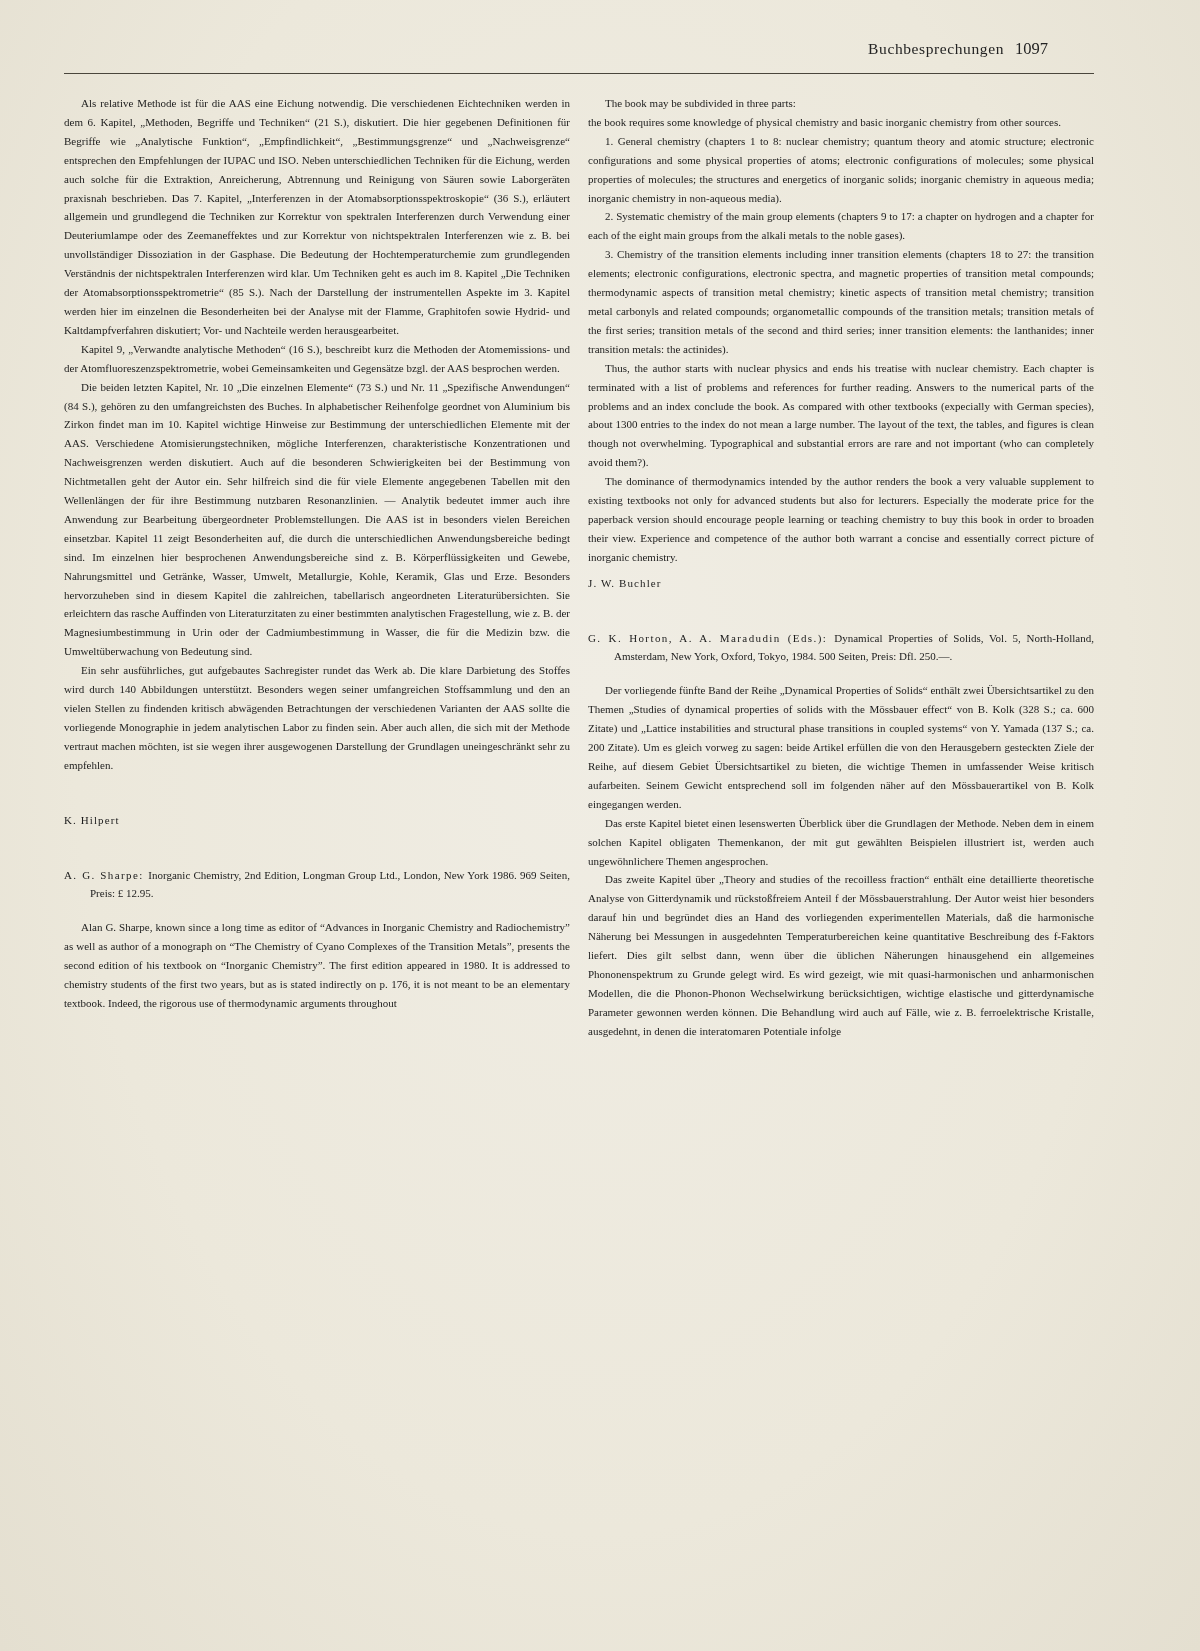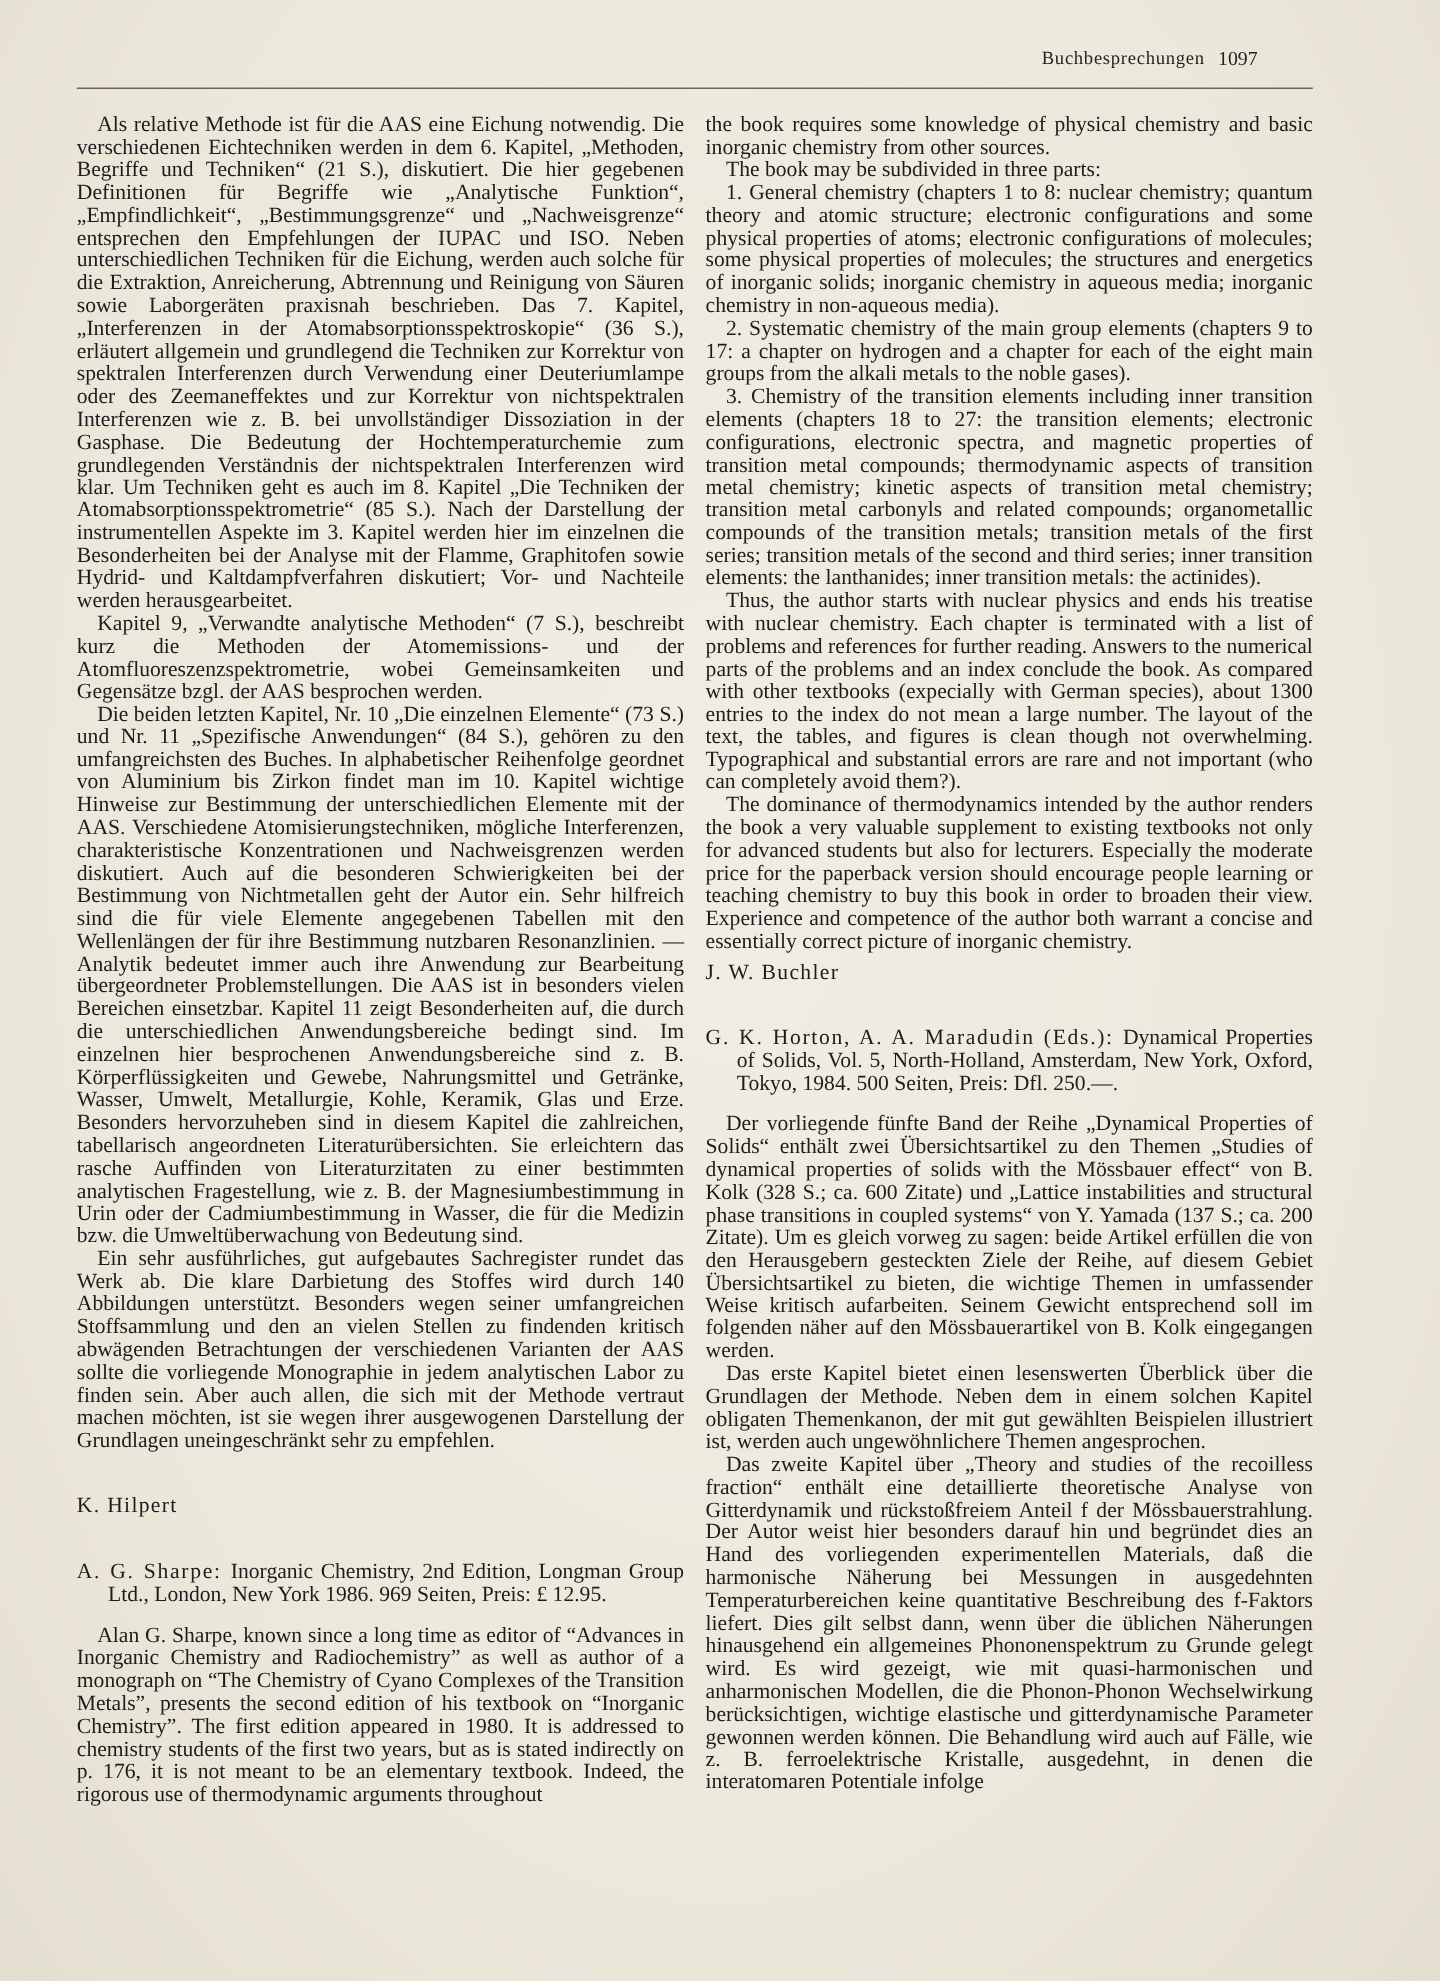--- a/index.html
+++ b/index.html
@@ -50,21 +50,21 @@
     height: 0;
   }
   .columns {
     display: flex;
     gap: 18px;
     margin-top: 20px;
   }
   .col {
     width: 506px;
     text-align: justify;
-    font-size: 18px;
+    font-size: 11px;
     line-height: 18.9px;
     overflow-wrap: break-word;
   }
   .block { margin: 0; }
   .para.indent { text-indent: 17px; }
   .signature {
     text-align: left;
     letter-spacing: 1.1px;
     margin-top: 7px;
     margin-bottom: 2px;
@@ -86,30 +86,30 @@
 <div class="page" data-name="journal-page">
   <div class="content" data-name="page-content">
     <div class="header" data-name="page-header">
       <div class="header-title" data-name="section-title">Buchbesprechungen</div>
       <div class="header-page-number" data-name="page-number">1097</div>
     </div>
     <div class="rule" data-name="header-rule"></div>
     <div class="columns" data-name="text-columns">
       <div class="col" id="col-left" data-name="left-column">
           <p class="block para indent" data-name="paragraph-aas-calibration">Als relative Methode ist für die AAS eine Eichung notwendig. Die verschiedenen Eichtechniken werden in dem 6. Kapitel, „Methoden, Begriffe und Techniken“ (21 S.), diskutiert. Die hier gegebenen Definitionen für Begriffe wie „Analytische Funktion“, „Empfindlichkeit“, „Bestimmungsgrenze“ und „Nachweisgrenze“ entsprechen den Empfehlungen der IUPAC und ISO. Neben unterschiedlichen Techniken für die Eichung, werden auch solche für die Extraktion, Anreicherung, Abtrennung und Reinigung von Säuren sowie Laborgeräten praxisnah beschrieben. Das 7. Kapitel, „Interferenzen in der Atomabsorptionsspektroskopie“ (36 S.), erläutert allgemein und grundlegend die Techniken zur Korrektur von spektralen Interferenzen durch Verwendung einer Deuteriumlampe oder des Zeemaneffektes und zur Korrektur von nichtspektralen Interferenzen wie z. B. bei unvollständiger Dissoziation in der Gasphase. Die Bedeutung der Hochtemperaturchemie zum grundlegenden Verständnis der nichtspektralen Interferenzen wird klar. Um Techniken geht es auch im 8. Kapitel „Die Techniken der Atomabsorptionsspektrometrie“ (85 S.). Nach der Darstellung der instrumentellen Aspekte im 3. Kapitel werden hier im einzelnen die Besonderheiten bei der Analyse mit der Flamme, Graphitofen sowie Hydrid- und Kaltdampfverfahren diskutiert; Vor- und Nachteile werden herausgearbeitet.</p>
-          <p class="block para indent" data-name="paragraph-kapitel-9">Kapitel 9, „Verwandte analytische Methoden“ (7 S.), beschreibt kurz die Methoden der Atomemissions- und der Atomfluoreszenzspektrometrie, wobei Gemeinsamkeiten und Gegensätze bzgl. der AAS besprochen werden.</p>
+          <p class="block para indent" data-name="paragraph-kapitel-9">Kapitel 9, „Verwandte analytische Methoden“ (16 S.), beschreibt kurz die Methoden der Atomemissions- und der Atomfluoreszenzspektrometrie, wobei Gemeinsamkeiten und Gegensätze bzgl. der AAS besprochen werden.</p>
           <p class="block para indent" data-name="paragraph-letzte-kapitel">Die beiden letzten Kapitel, Nr. 10 „Die einzelnen Elemente“ (73 S.) und Nr. 11 „Spezifische Anwendungen“ (84 S.), gehören zu den umfangreichsten des Buches. In alphabetischer Reihenfolge geordnet von Aluminium bis Zirkon findet man im 10. Kapitel wichtige Hinweise zur Bestimmung der unterschiedlichen Elemente mit der AAS. Verschiedene Atomisierungstechniken, mögliche Interferenzen, charakteristische Konzentrationen und Nachweisgrenzen werden diskutiert. Auch auf die besonderen Schwierigkeiten bei der Bestimmung von Nichtmetallen geht der Autor ein. Sehr hilfreich sind die für viele Elemente angegebenen Tabellen mit den Wellenlängen der für ihre Bestimmung nutzbaren Resonanzlinien. — Analytik bedeutet immer auch ihre Anwendung zur Bearbeitung übergeordneter Problemstellungen. Die AAS ist in besonders vielen Bereichen einsetzbar. Kapitel 11 zeigt Besonderheiten auf, die durch die unterschiedlichen Anwendungsbereiche bedingt sind. Im einzelnen hier besprochenen Anwendungsbereiche sind z. B. Körperflüssigkeiten und Gewebe, Nahrungsmittel und Getränke, Wasser, Umwelt, Metallurgie, Kohle, Keramik, Glas und Erze. Besonders hervorzuheben sind in diesem Kapitel die zahlreichen, tabellarisch angeordneten Literaturübersichten. Sie erleichtern das rasche Auffinden von Literaturzitaten zu einer bestimmten analytischen Fragestellung, wie z. B. der Magnesiumbestimmung in Urin oder der Cadmiumbestimmung in Wasser, die für die Medizin bzw. die Umweltüberwachung von Bedeutung sind.</p>
           <p class="block para indent" data-name="paragraph-sachregister">Ein sehr ausführliches, gut aufgebautes Sachregister rundet das Werk ab. Die klare Darbietung des Stoffes wird durch 140 Abbildungen unterstützt. Besonders wegen seiner umfangreichen Stoffsammlung und den an vielen Stellen zu findenden kritisch abwägenden Betrachtungen der verschiedenen Varianten der AAS sollte die vorliegende Monographie in jedem analytischen Labor zu finden sein. Aber auch allen, die sich mit der Methode vertraut machen möchten, ist sie wegen ihrer ausgewogenen Darstellung der Grundlagen uneingeschränkt sehr zu empfehlen.</p>
           <p class="block signature" data-name="signature-hilpert">K. Hilpert</p>
           <p class="block heading" data-name="review-citation-sharpe"><span class="spaced" data-name="text-segment">A. G. Sharpe: </span><span class="it" data-name="book-title-italic">Inorganic Chemistry, 2nd Edition,</span><span data-name="text-segment"> Longman Group Ltd., London, New York 1986. 969 Seiten, Preis: £ 12.95.</span></p>
           <p class="block para indent" data-name="paragraph-sharpe-intro">Alan G. Sharpe, known since a long time as editor of “Advances in Inorganic Chemistry and Radiochemistry” as well as author of a monograph on “The Chemistry of Cyano Complexes of the Transition Metals”, presents the second edition of his textbook on “Inorganic Chemistry”. The first edition appeared in 1980. It is addressed to chemistry students of the first two years, but as is stated indirectly on p. 176, it is not meant to be an elementary textbook. Indeed, the rigorous use of thermodynamic arguments throughout</p>
         </div>
       <div class="col" id="col-right" data-name="right-column">
+          <p class="block para indent" data-name="paragraph-three-parts">The book may be subdivided in three parts:</p>
           <p class="block para" data-name="paragraph-sharpe-continuation">the book requires some knowledge of physical chemistry and basic inorganic chemistry from other sources.</p>
-          <p class="block para indent" data-name="paragraph-three-parts">The book may be subdivided in three parts:</p>
           <p class="block para indent" data-name="paragraph-part-1">1. General chemistry (chapters 1 to 8: nuclear chemistry; quantum theory and atomic structure; electronic configurations and some physical properties of atoms; electronic configurations of molecules; some physical properties of molecules; the structures and energetics of inorganic solids; inorganic chemistry in aqueous media; inorganic chemistry in non-aqueous media).</p>
           <p class="block para indent" data-name="paragraph-part-2">2. Systematic chemistry of the main group elements (chapters 9 to 17: a chapter on hydrogen and a chapter for each of the eight main groups from the alkali metals to the noble gases).</p>
           <p class="block para indent" data-name="paragraph-part-3">3. Chemistry of the transition elements including inner transition elements (chapters 18 to 27: the transition elements; electronic configurations, electronic spectra, and magnetic properties of transition metal compounds; thermodynamic aspects of transition metal chemistry; kinetic aspects of transition metal chemistry; transition metal carbonyls and related compounds; organometallic compounds of the transition metals; transition metals of the first series; transition metals of the second and third series; inner transition elements: the lanthanides; inner transition metals: the actinides).</p>
           <p class="block para indent" data-name="paragraph-author-treatise">Thus, the author starts with nuclear physics and ends his treatise with nuclear chemistry. Each chapter is terminated with a list of problems and references for further reading. Answers to the numerical parts of the problems and an index conclude the book. As compared with other textbooks (expecially with German species), about 1300 entries to the index do not mean a large number. The layout of the text, the tables, and figures is clean though not overwhelming. Typographical and substantial errors are rare and not important (who can completely avoid them?).</p>
           <p class="block para indent" data-name="paragraph-dominance-thermodynamics">The dominance of thermodynamics intended by the author renders the book a very valuable supplement to existing textbooks not only for advanced students but also for lecturers. Especially the moderate price for the paperback version should encourage people learning or teaching chemistry to buy this book in order to broaden their view. Experience and competence of the author both warrant a concise and essentially correct picture of inorganic chemistry.</p>
           <p class="block signature" data-name="signature-buchler">J. W. Buchler</p>
           <p class="block heading" data-name="review-citation-horton"><span class="spaced" data-name="text-segment">G. K. Horton, A. A. Maradudin (Eds.): </span><span class="it" data-name="book-title-italic">Dynamical Properties of Solids,</span><span data-name="text-segment"> Vol. 5, North-Holland, Amsterdam, New York, Oxford, Tokyo, 1984. 500 Seiten, Preis: Dfl. 250.—.</span></p>
           <p class="block para indent" data-name="paragraph-fuenfter-band">Der vorliegende fünfte Band der Reihe „Dynamical Properties of Solids“ enthält zwei Übersichtsartikel zu den Themen „Studies of dynamical properties of solids with the Mössbauer effect“ von B. Kolk (328 S.; ca. 600 Zitate) und „Lattice instabilities and structural phase transitions in coupled systems“ von Y. Yamada (137 S.; ca. 200 Zitate). Um es gleich vorweg zu sagen: beide Artikel erfüllen die von den Herausgebern gesteckten Ziele der Reihe, auf diesem Gebiet Übersichtsartikel zu bieten, die wichtige Themen in umfassender Weise kritisch aufarbeiten. Seinem Gewicht entsprechend soll im folgenden näher auf den Mössbauerartikel von B. Kolk eingegangen werden.</p>
           <p class="block para indent" data-name="paragraph-erstes-kapitel">Das erste Kapitel bietet einen lesenswerten Überblick über die Grundlagen der Methode. Neben dem in einem solchen Kapitel obligaten Themenkanon, der mit gut gewählten Beispielen illustriert ist, werden auch ungewöhnlichere Themen angesprochen.</p>
           <p class="block para indent" data-name="paragraph-zweites-kapitel"><span data-name="text-segment">Das zweite Kapitel über „Theory and studies of the recoilless fraction“ enthält eine detaillierte theoretische Analyse von Gitterdynamik und rückstoßfreiem Anteil </span><span class="it" data-name="book-title-italic">f</span><span data-name="text-segment"> der Mössbauerstrahlung. Der Autor weist hier besonders darauf hin und begründet dies an Hand des vorliegenden experimentellen Materials, daß die harmonische Näherung bei Messungen in ausgedehnten Temperaturbereichen keine quantitative Beschreibung des </span><span class="it" data-name="book-title-italic">f</span><span data-name="text-segment">-Faktors liefert. Dies gilt selbst dann, wenn über die üblichen Näherungen hinausgehend ein allgemeines Phononenspektrum zu Grunde gelegt wird. Es wird gezeigt, wie mit quasi-harmonischen und anharmonischen Modellen, die die Phonon-Phonon Wechselwirkung berücksichtigen, wichtige elastische und gitterdynamische Parameter gewonnen werden können. Die Behandlung wird auch auf Fälle, wie z. B. ferroelektrische Kristalle, ausgedehnt, in denen die interatomaren Potentiale infolge</span></p>

